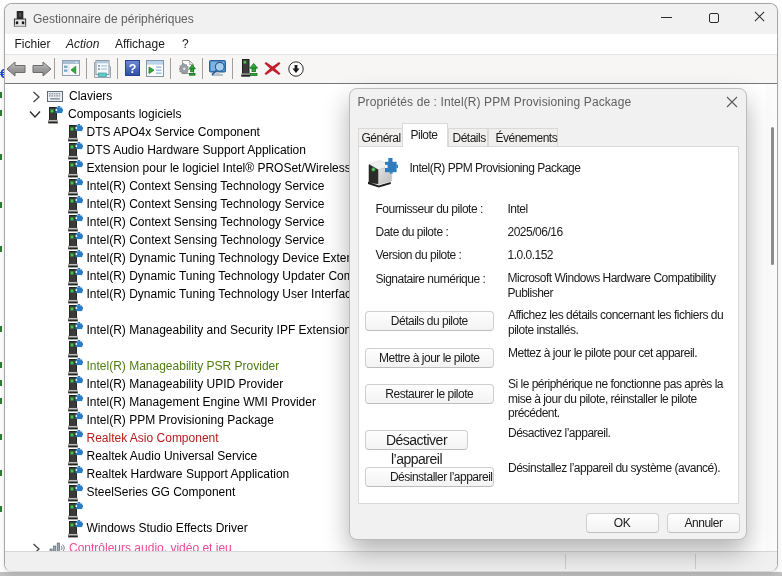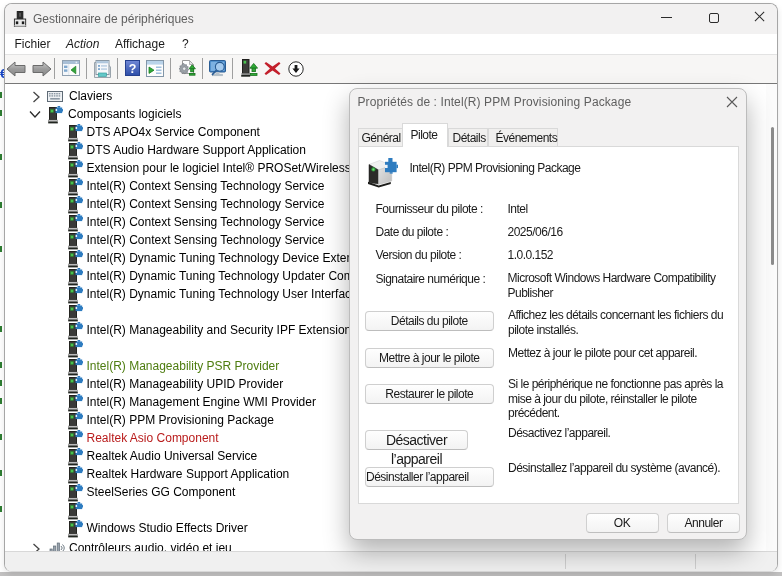--- a/index.html
+++ b/index.html
@@ -484,21 +484,21 @@
 <path d="M1.5,1 L7,6 L1.5,11" fill="none" stroke="#454545" stroke-width="1.3"></path>
     </svg>
 <svg class="abs" style="left:44px;top:537.0px" width="16" height="14" viewBox="0 0 16 14">
 <g fill="#9aa4ae" stroke="#5f6b76" stroke-width="0.7">
 <rect x="1" y="8" width="2.2" height="5.5"></rect>
 <rect x="4.6" y="5" width="2.2" height="8.5"></rect>
 <rect x="8.2" y="2" width="2.2" height="11.5"></rect>
 </g>
 <path d="M12,5 Q14.5,7 12,9 M13.5,3.5 Q17,7 13.5,10.5" stroke="#5f6b76" stroke-width="0.9" fill="none"></path>
 </svg>
-<div class="t" style="left:64px;top:535.0px;color:#000000;">Contrôleurs audio, vidéo et jeu</div>
+<div class="t" style="left:64px;top:535.0px;color:#ec4899;">Contrôleurs audio, vidéo et jeu</div>
 <div class="abs" style="left:0;top:547px;width:772px;height:20px;background:#f0f0f0;border-top:1px solid #d8d8d8;"></div>
 <div class="abs" style="left:560px;top:550px;width:1px;height:15px;background:#cfcfcf;"></div>
 <div class="abs" style="left:690px;top:550px;width:1px;height:15px;background:#cfcfcf;"></div>
 <div class="abs" style="left:761px;top:80px;width:11px;height:467px;background:#fbfbfb;"></div>
 <div class="abs" style="left:766px;top:123px;width:3px;height:138px;background:#8c8c8c;border-radius:2px;"></div>
 </div>
 <div class="abs" style="left:348.5px;top:87.5px;width:398px;height:452.5px;background:#f2f1f1;
  border:1px solid #bcbcbc;border-radius:8px;box-shadow:0 12px 26px rgba(0,0,0,0.3);overflow:hidden;z-index:10;">
 <div class="t" style="left:8.0px;top:4.0px;color:#5f5f5f;letter-spacing:0.1px;">Propriétés de&nbsp;: Intel(R) PPM Provisioning Package</div>
 <svg class="abs" style="left:376.0px;top:7.5px" width="12" height="12" viewBox="0 0 12 12">
@@ -550,21 +550,21 @@
  border:1px solid #cfcfcf;border-bottom-color:#bdbdbd;border-radius:4px;z-index:3;
  font-size:12px;letter-spacing:-0.5px;text-align:center;line-height:19.5px;color:#1a1a1a;">Mettre à jour le pilote</div>
 <div class="abs" style="left:15.5px;top:295.2px;width:128.5px;height:20px;background:linear-gradient(#fefefe,#f3f3f3);
  border:1px solid #cfcfcf;border-bottom-color:#bdbdbd;border-radius:4px;z-index:3;
  font-size:12px;letter-spacing:-0.5px;text-align:center;line-height:19.5px;color:#1a1a1a;">Restaurer le pilote</div>
 <div class="abs" style="left:15.5px;top:335.2px;width:103px;height:20px;background:linear-gradient(#fefefe,#f3f3f3);
  border:1px solid #cfcfcf;border-bottom-color:#bdbdbd;border-radius:4px;z-index:3;
  font-size:14px;letter-spacing:-0.5px;text-align:center;line-height:19.5px;color:#1a1a1a;margin-top:6px;">Désactiver l’appareil</div>
 <div class="abs" style="left:15.5px;top:378.2px;width:128.5px;height:20px;background:linear-gradient(#fefefe,#f3f3f3);
  border:1px solid #cfcfcf;border-bottom-color:#bdbdbd;border-radius:4px;z-index:3;
- font-size:12px;letter-spacing:-0.5px;text-align:left;line-height:19.5px;color:#1a1a1a;">Désinstaller l’appareil</div>
+ font-size:12px;letter-spacing:-0.5px;text-align:right;line-height:19.5px;color:#1a1a1a;">Désinstaller l’appareil</div>
 <div class="d" style="left:158.5px;top:219.7px;line-height:14.6px;z-index:3;">Affichez les détails concernant les fichiers du<br>pilote installés.</div>
 <div class="d" style="left:158.5px;top:257.1px;line-height:14.6px;z-index:3;">Mettez à jour le pilote pour cet appareil.</div>
 <div class="d" style="left:158.5px;top:288.5px;line-height:14.6px;z-index:3;">Si le périphérique ne fonctionne pas après la<br>mise à jour du pilote, réinstaller le pilote<br>précédent.</div>
 <div class="d" style="left:158.5px;top:337.0px;line-height:14.6px;z-index:3;">Désactivez l’appareil.</div>
 <div class="d" style="left:158.5px;top:372.4px;line-height:14.6px;z-index:3;">Désinstallez l’appareil du système (avancé).</div>
 <div class="abs" style="left:236.0px;top:424.5px;width:73px;height:19.5px;background:linear-gradient(#fefefe,#f3f3f3);
  border:1px solid #d0d0d0;border-bottom-color:#bfbfbf;border-radius:4px;
  font-size:12px;letter-spacing:-0.5px;text-align:center;line-height:18px;color:#1a1a1a;">OK</div>
 <div class="abs" style="left:317.5px;top:424.5px;width:73px;height:19.5px;background:linear-gradient(#fefefe,#f3f3f3);
  border:1px solid #d0d0d0;border-bottom-color:#bfbfbf;border-radius:4px;

